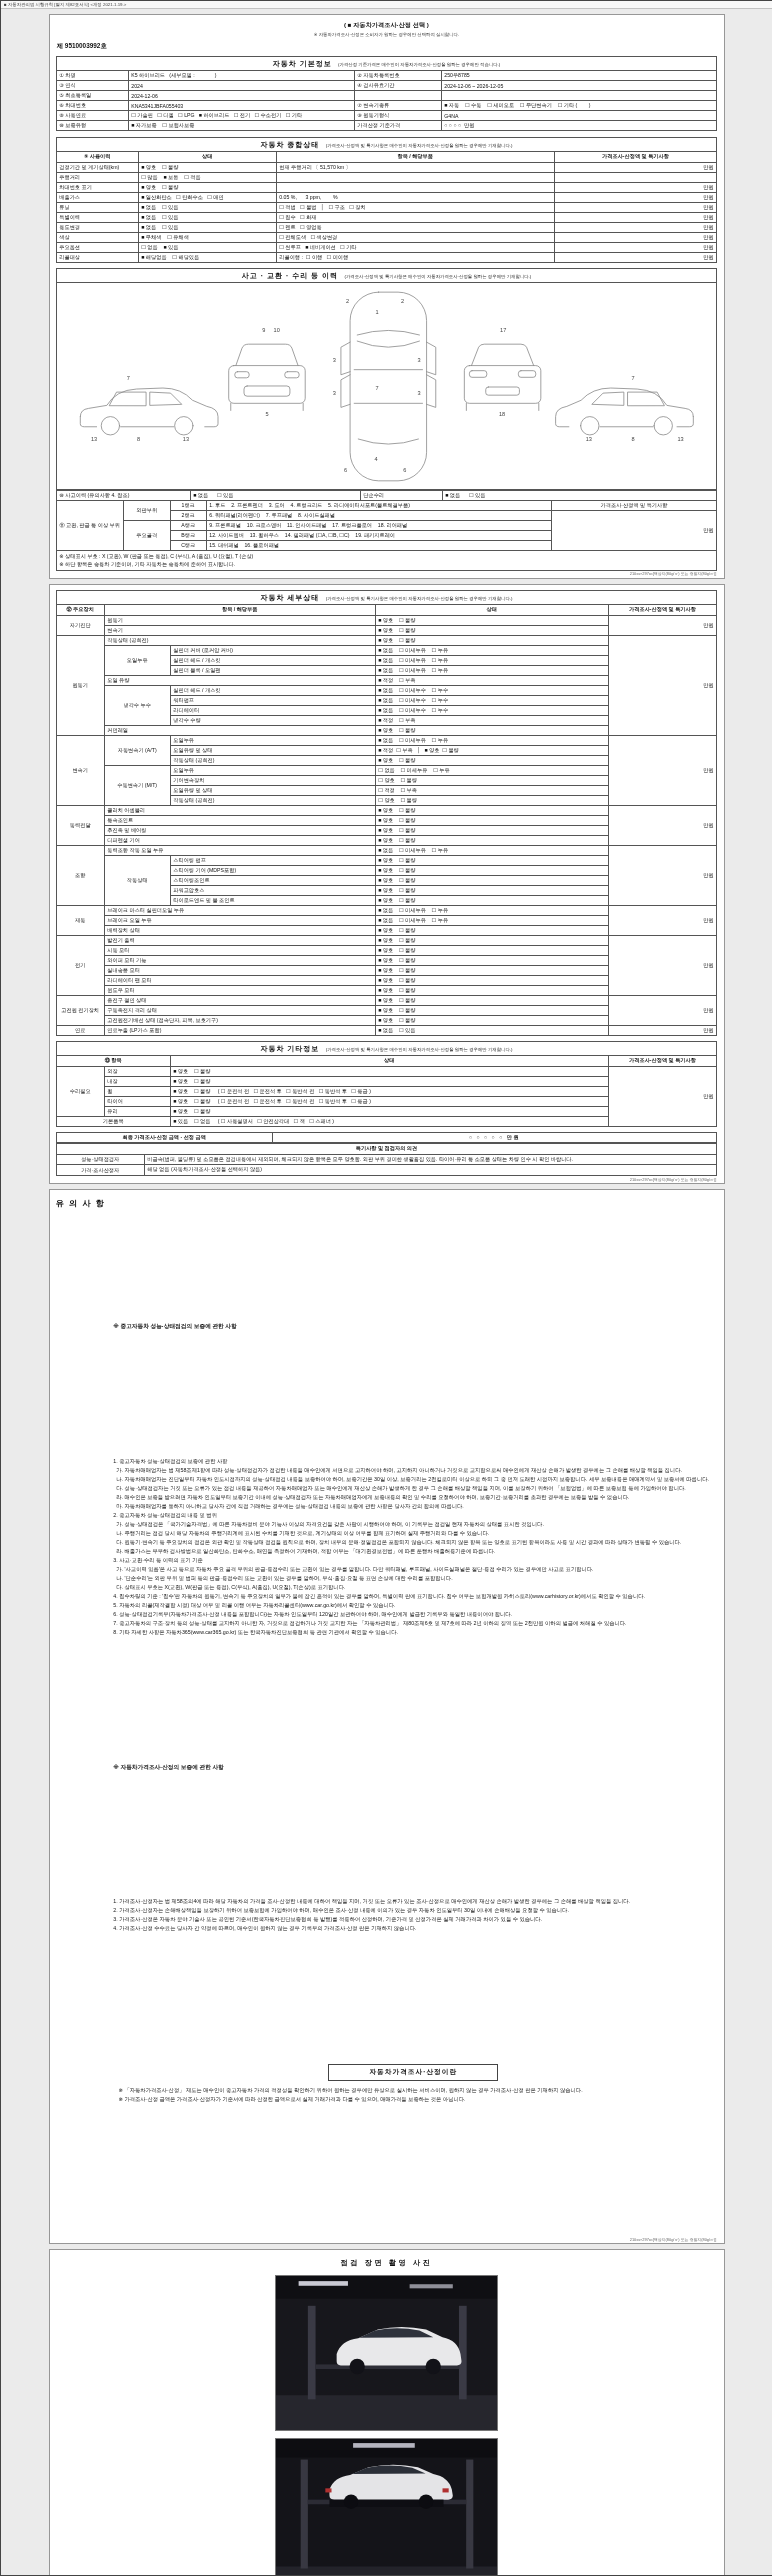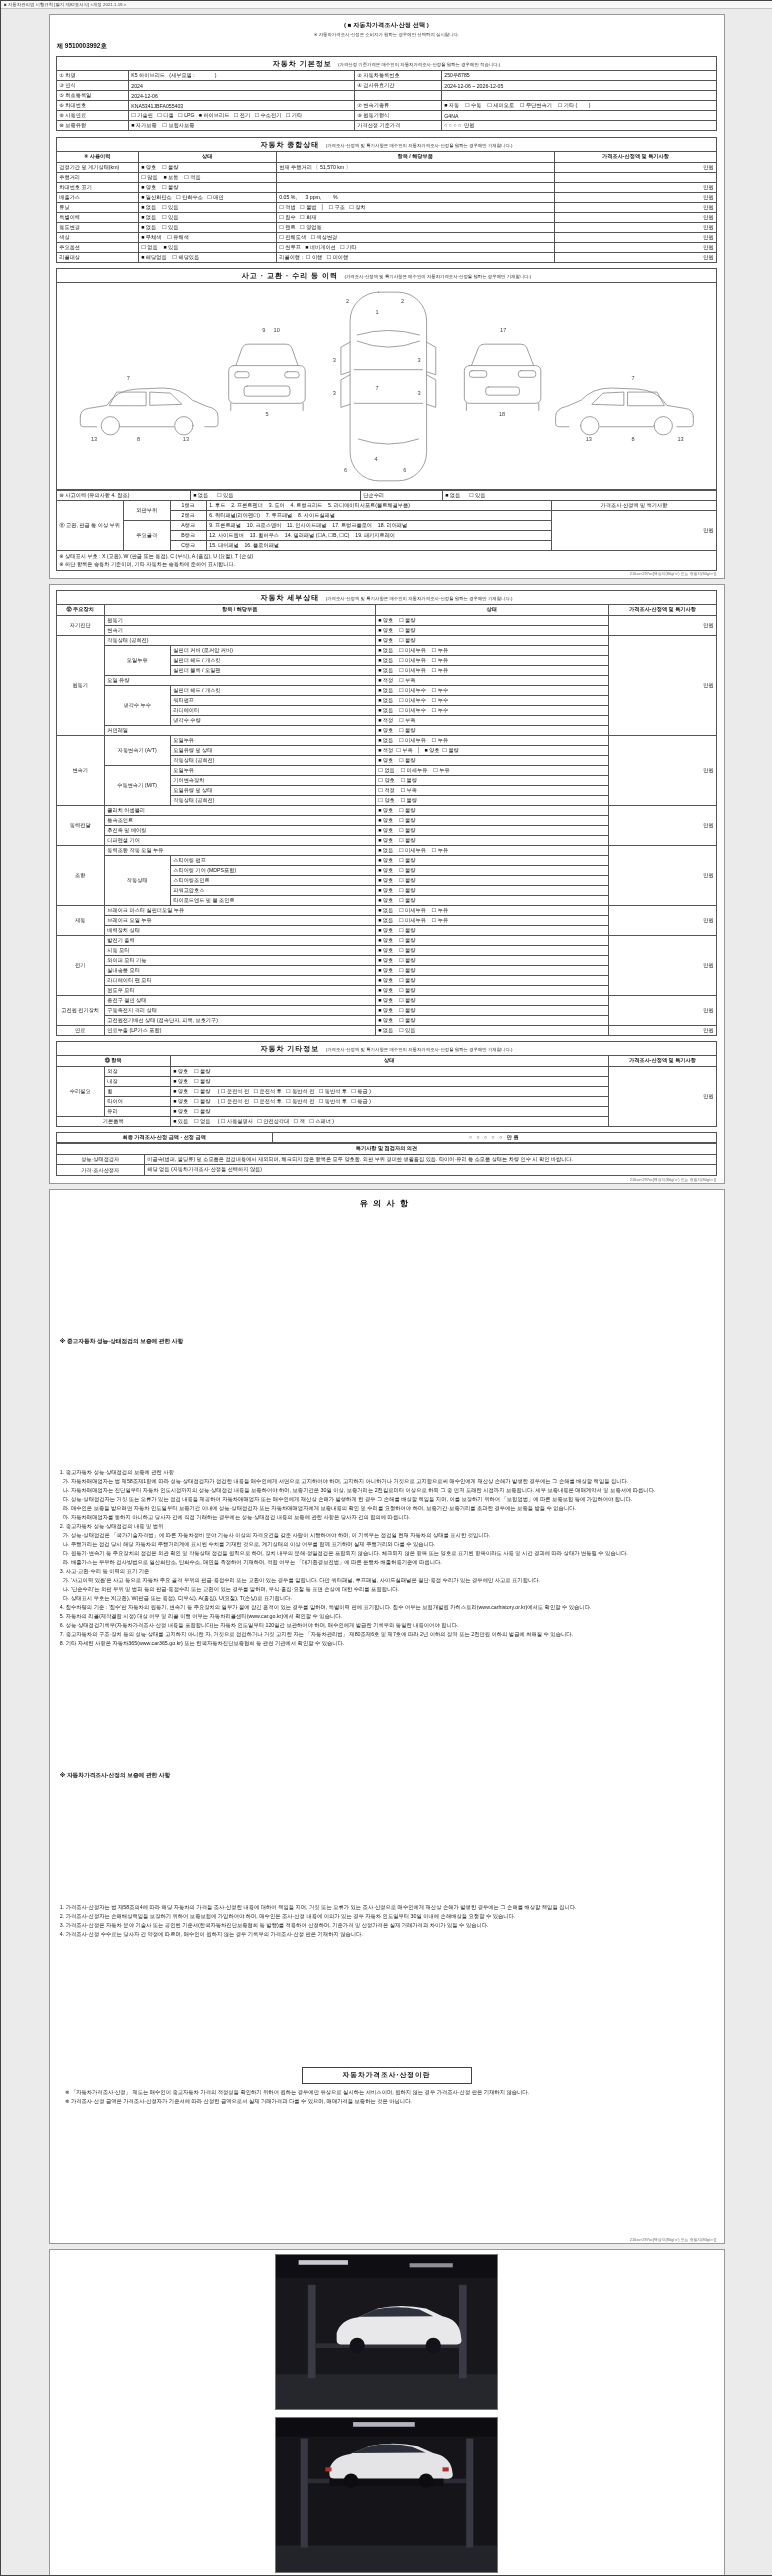--- a/index.html
+++ b/index.html
@@ -5,21 +5,21 @@
 *{box-sizing:border-box;margin:0;padding:0}
 html{background:#fff}
 body{width:773px;height:2576px;overflow:hidden;background:#ebebeb;
   font-family:"Liberation Sans","DejaVu Sans",sans-serif;color:#101010;
   border:1px solid #444;position:relative}
 .topbar{height:8.2px;display:flex;align-items:center;gap:3.1px;padding:0 3.1px;
   background:#f8f8f8;border-bottom:0.5px solid #c2c2c2;font-size:4.4px;color:#444}
 .wrap{width:676px;margin:0 auto}
 .panel{background:#fff;border:0.5px solid #979797;margin-top:4.6px;padding:4.1px 6.2px 7.2px;position:relative}
 .p1{min-height:545px}
-.p3{min-height:1055px;display:flex;flex-direction:column}
+.p3{min-height:1055px;display:flex;flex-direction:row}
 .p4{min-height:341px}
 h1.title{text-align:center;font-size:13px;letter-spacing:2.6px;margin-top:3.1px;font-weight:bold}
 .sub{text-align:center;font-size:6.2px;margin-top:2.6px;font-weight:bold}
 .subnote{text-align:center;font-size:4.4px;color:#333;margin-top:1.5px}
 .docno{font-size:6.4px;font-weight:bold;margin:5.2px 0 1px 1px}
 .sec-head{border:0.5px solid #555;border-bottom:none;text-align:center;padding:2.1px 0 1.5px;margin-top:5.2px;background:#fff}
 .sec-head b{font-size:7px;letter-spacing:1px}
 .sec-head span{font-size:4.4px;margin-left:4.1px;color:#222;font-weight:normal;letter-spacing:0}
 table.tb{width:100%;border-collapse:collapse;table-layout:fixed;background:#fff}
 .tb td,.tb th{border:0.5px solid #555;font-size:5.2px;padding:1px 2.6px;vertical-align:middle;overflow:hidden}
@@ -697,20 +697,21 @@
 
       <p class="nt">※ 「자동차가격조사·산정」 제도는 매수인이 중고자동차 가격의 적정성을 확인하기 위하여 원하는 경우에만 유상으로 실시하는 서비스이며, 원하지 않는 경우 가격조사·산정 란은 기재하지 않습니다.</p>
             <p class="nt">※ 가격조사·산정 금액은 가격조사·산정자가 기준서에 따라 산정한 금액으로서 실제 거래가격과 다를 수 있으며, 매매가격을 보증하는 것은 아닙니다.</p>
           </div>
     </div>
   </div>
   <div class="paper-spec">210㎜×297㎜[백상지(80g/㎡) 또는 중질지(80g/㎡)]</div>
 </section>
 
 <section class="panel p4">
+  <div class="photos-title">점검 장면 촬영 사진</div>
   <div class="photo">
     <svg viewBox="0 0 430 300">
       <rect width="430" height="300" fill="#17171c"></rect>
       <rect width="430" height="44" fill="#0f0f13"></rect>
       <rect x="44" y="10" width="96" height="9" fill="#d9d9e4" opacity="0.92"></rect>
       <rect x="260" y="16" width="84" height="8" fill="#c6c6d2" opacity="0.7"></rect>
       <rect y="232" width="430" height="68" fill="#26262d"></rect>
       <rect x="62" y="58" width="15" height="182" fill="#3a3a45"></rect>
       <rect x="356" y="58" width="15" height="182" fill="#3a3a45"></rect>
       <rect x="77" y="172" width="280" height="9" fill="#2e2e37"></rect>

